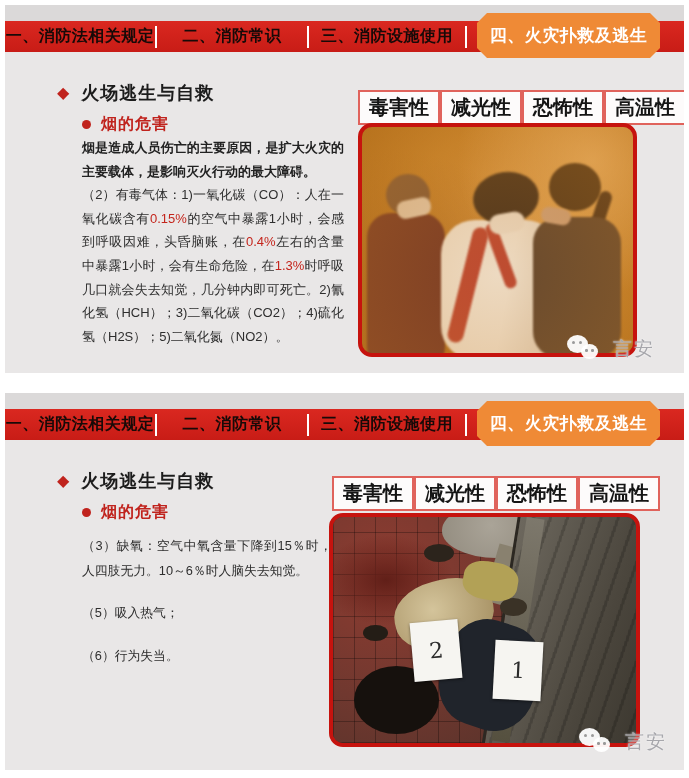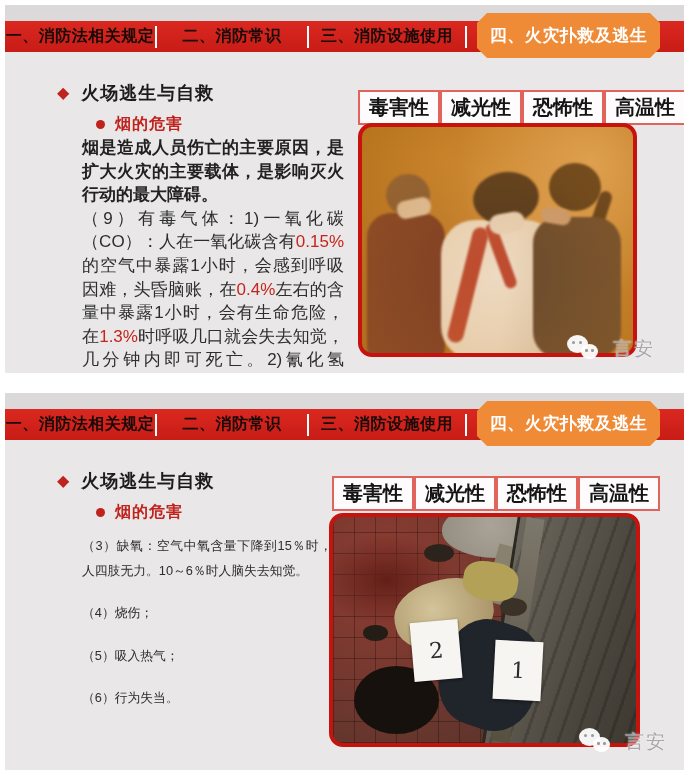--- a/index.html
+++ b/index.html
@@ -16,24 +16,24 @@
   .hdr-sep{width:2px;height:22px;background:#ffffff;}
   .active-tab{
     position:absolute;left:472px;top:-8px;width:183px;height:45px;background:#ef8a36;
     color:#ffffff;font-weight:bold;font-size:17px;letter-spacing:.5px;
     display:flex;align-items:center;justify-content:center;z-index:5;cursor:pointer;
     clip-path:polygon(10px 0,173px 0,183px 10px,183px 35px,173px 45px,10px 45px,0 35px,0 10px);
   }
   .title-row{position:absolute;left:52px;top:76px;display:flex;align-items:center;gap:12px;}
   .diamond{color:#c0231d;font-size:16px;line-height:1;}
   .title-text{font-size:18px;font-weight:bold;color:#1c1c1c;letter-spacing:1px;}
-  .subtitle-row{position:absolute;left:91px;top:109px;display:flex;align-items:center;gap:10px;}
+  .subtitle-row{position:absolute;left:77px;top:109px;display:flex;align-items:center;gap:10px;}
   .dot{width:9px;height:9px;border-radius:50%;background:#c0231d;}
   .subtitle-text{font-size:16px;font-weight:bold;color:#c0231d;letter-spacing:1px;}
-  .body1{position:absolute;left:77px;top:131px;width:262px;font-size:17px;line-height:23.6px;color:#2e2e2e;text-align:justify;}
+  .body1{position:absolute;left:77px;top:131px;width:262px;font-size:13px;line-height:23.6px;color:#2e2e2e;text-align:justify;}
   .body1 p{margin:0;}
   .body1 .intro{font-weight:bold;color:#222;}
   .hl{color:#c4251c;}
   .body2{position:absolute;left:77px;top:141px;width:250px;font-size:12.8px;line-height:24.5px;color:#2e2e2e;text-align:justify;}
   .body2 p{margin:0 0 18px 0;}
   .badges{position:absolute;display:flex;justify-content:space-between;}
   #slide1 .badges{left:353px;top:85px;width:274px;}
   #slide2 .badges{left:327px;top:83px;width:303px;}
   .badge{background:#fdfbfb;border:2px solid #e0635c;border-radius:0;padding:2px 9px;
          font-size:20px;font-weight:bold;color:#151515;white-space:nowrap;}
@@ -118,21 +118,21 @@
     <span class="diamond">◆</span>
     <span class="title-text">火场逃生与自救</span>
   </div>
   <div class="subtitle-row">
     <span class="dot"></span>
     <span class="subtitle-text">烟的危害</span>
   </div>
 
   <div class="body1">
     <p class="intro">烟是造成人员伤亡的主要原因，是扩大火灾的主要载体，是影响灭火行动的最大障碍。</p>
-    <p><span>（9）有毒气体：1)一氧化碳（CO）：人在一氧化碳含有</span><span class="hl">0.15%</span><span>的空气中暴露1小时，会感到呼吸因难，头昏脑账，在</span><span class="hl">0.4%</span><span>左右的含量中暴露1小时，会有生命危险，在</span><span class="hl">1.3%</span><span>时呼吸几口就会失去知觉，几分钟内即可死亡。2)氰化氢（HCH）；3)二氧化碳（CO2）；4)硫化氢（H2S）；5)二氧化氮（NO2）。</span></p>
+    <p><span>（2）有毒气体：1)一氧化碳（CO）：人在一氧化碳含有</span><span class="hl">0.15%</span><span>的空气中暴露1小时，会感到呼吸因难，头昏脑账，在</span><span class="hl">0.4%</span><span>左右的含量中暴露1小时，会有生命危险，在</span><span class="hl">1.3%</span><span>时呼吸几口就会失去知觉，几分钟内即可死亡。2)氰化氢（HCH）；3)二氧化碳（CO2）；4)硫化氢（H2S）；5)二氧化氮（NO2）。</span></p>
   </div>
 
   <div class="badges">
     <span class="badge">毒害性</span>
     <span class="badge">减光性</span>
     <span class="badge">恐怖性</span>
     <span class="badge">高温性</span>
   </div>
 
   <div class="photo photo1">
@@ -182,21 +182,20 @@
     <span class="diamond">◆</span>
     <span class="title-text">火场逃生与自救</span>
   </div>
   <div class="subtitle-row">
     <span class="dot"></span>
     <span class="subtitle-text">烟的危害</span>
   </div>
 
   <div class="body2">
     <p>（3）缺氧：空气中氧含量下降到15％时，人四肢无力。10～6％时人脑失去知觉。</p>
-    <p>（4）烧伤；</p>
     <p>（5）吸入热气；</p>
     <p>（6）行为失当。</p>
   </div>
 
   <div class="badges">
     <span class="badge">毒害性</span>
     <span class="badge">减光性</span>
     <span class="badge">恐怖性</span>
     <span class="badge">高温性</span>
   </div>

